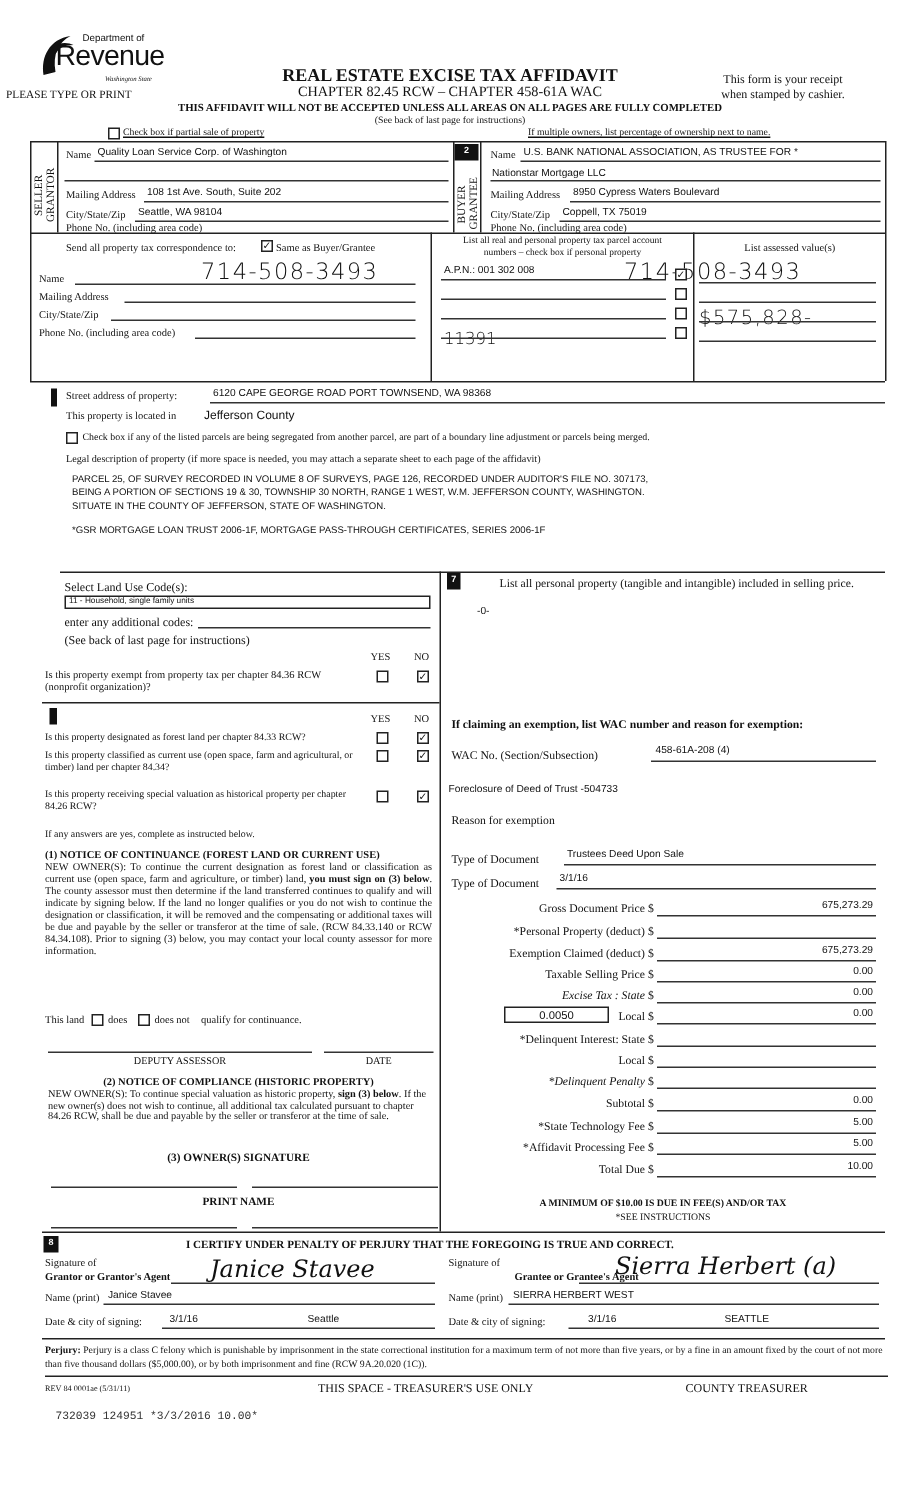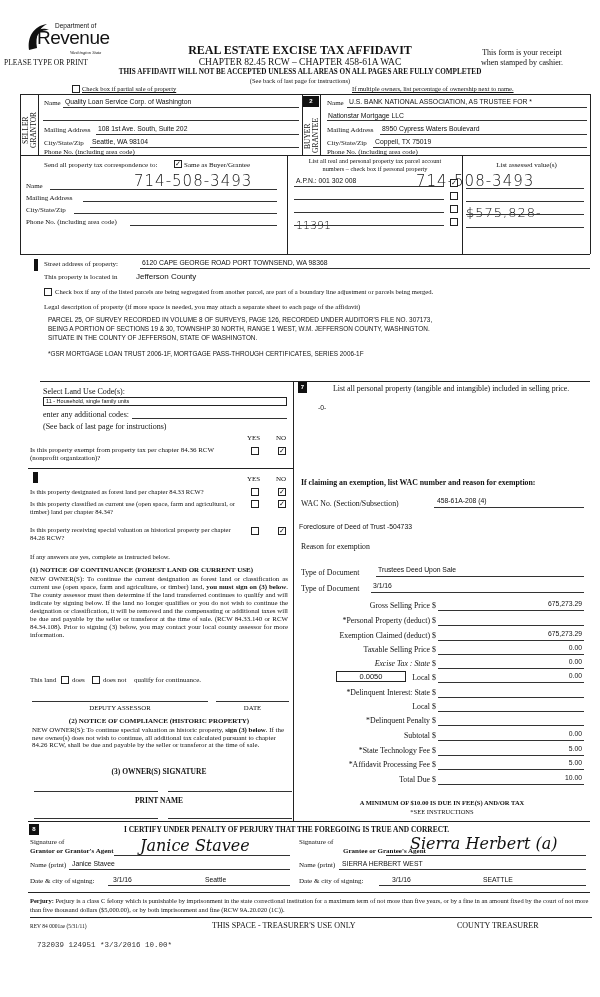--- a/index.html
+++ b/index.html
@@ -225,21 +225,21 @@
 
 <div class="abs" style="left:301px;top:568px;font-size:7.8px;">Type of Document</div>
 <div class="abs fill" style="left:378px;top:566px;">Trustees Deed Upon Sale</div>
 <div class="uline" style="left:376px;top:576px;width:208px;"></div>
 <div class="abs" style="left:301px;top:584px;font-size:7.8px;">Type of Document</div>
 <div class="abs fill" style="left:373px;top:582px;">3/1/16</div>
 <div class="uline" style="left:371px;top:592px;width:213px;"></div>
 
 <div>
 
-  <div class="abs right" style="left:300px;top:601px;width:130px;font-size:7.8px;">Gross Selling Price</div>
+  <div class="abs right" style="left:300px;top:601px;width:130px;font-size:7.8px;">Gross Document Price</div>
   <div class="abs" style="left:432px;top:601px;font-size:7.8px;">$</div>
   <div class="abs fill right" style="left:440px;top:600px;width:142px;">675,273.29</div>
   <div class="uline" style="left:438px;top:610px;width:146px;"></div>
 
   <div class="abs right" style="left:300px;top:616px;width:130px;font-size:7.8px;">*Personal Property (deduct)</div>
   <div class="abs" style="left:432px;top:616px;font-size:7.8px;">$</div>
   <div class="abs fill right" style="left:440px;top:615px;width:142px;"></div>
   <div class="uline" style="left:438px;top:625px;width:146px;"></div>
 
   <div class="abs right" style="left:300px;top:631px;width:130px;font-size:7.8px;">Exemption Claimed (deduct)</div>
@@ -264,21 +264,21 @@
   <div class="uline" style="left:438px;top:682px;width:146px;"></div>
 
   <div class="abs right" style="left:300px;top:688px;width:130px;font-size:7.8px;">*Delinquent Interest: State</div>
   <div class="abs" style="left:432px;top:688px;font-size:7.8px;">$</div>
   <div class="uline" style="left:438px;top:697px;width:146px;"></div>
 
   <div class="abs right" style="left:300px;top:702px;width:130px;font-size:7.8px;">Local</div>
   <div class="abs" style="left:432px;top:702px;font-size:7.8px;">$</div>
   <div class="uline" style="left:438px;top:711px;width:146px;"></div>
 
-  <div class="abs right" style="left:300px;top:716px;width:130px;font-size:7.8px;">*Delinquent Penalty</div>
+  <div class="abs right" style="left:300px;top:716px;width:130px;font-size:7.8px;font-style:italic;">*Delinquent Penalty</div>
   <div class="abs" style="left:432px;top:716px;font-size:7.8px;">$</div>
   <div class="uline" style="left:438px;top:725px;width:146px;"></div>
 
   <div class="abs right" style="left:300px;top:731px;width:130px;font-size:7.8px;">Subtotal</div>
   <div class="abs" style="left:432px;top:731px;font-size:7.8px;">$</div>
   <div class="abs fill right" style="left:440px;top:730px;width:142px;">0.00</div>
   <div class="uline" style="left:438px;top:740px;width:146px;"></div>
 
   <div class="abs right" style="left:300px;top:746px;width:130px;font-size:7.8px;">*State Technology Fee</div>
   <div class="abs" style="left:432px;top:746px;font-size:7.8px;">$</div>

